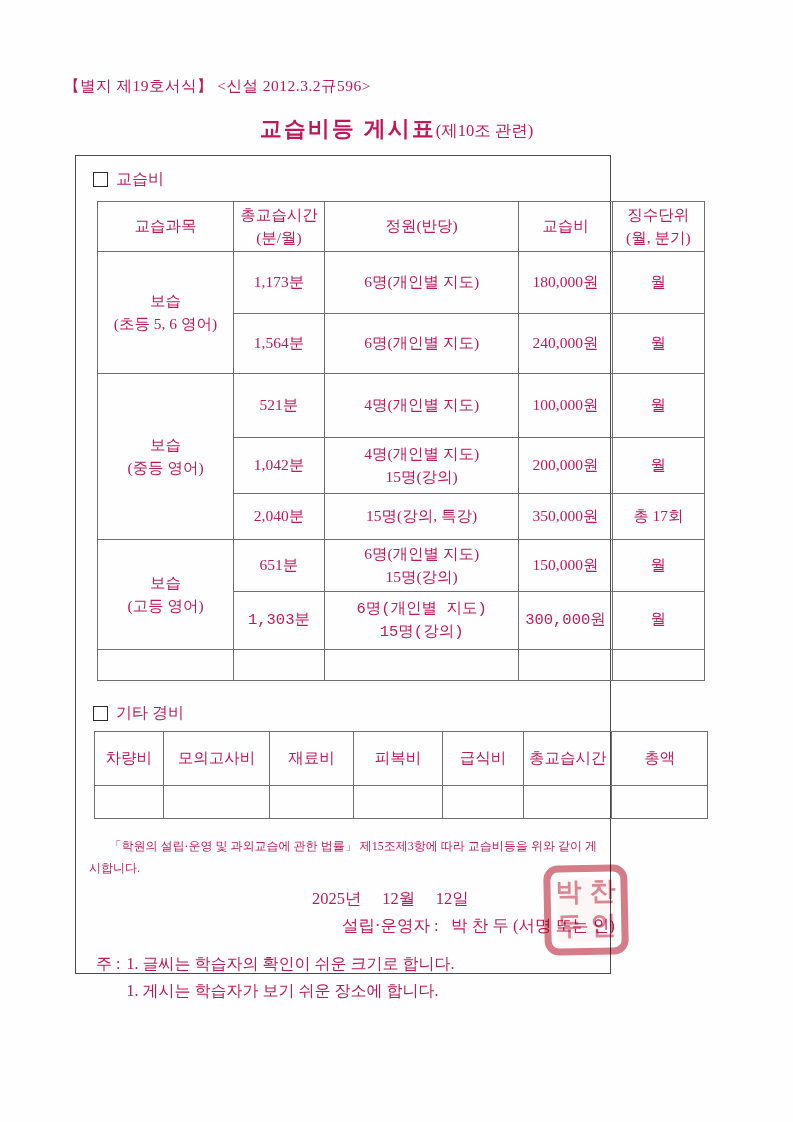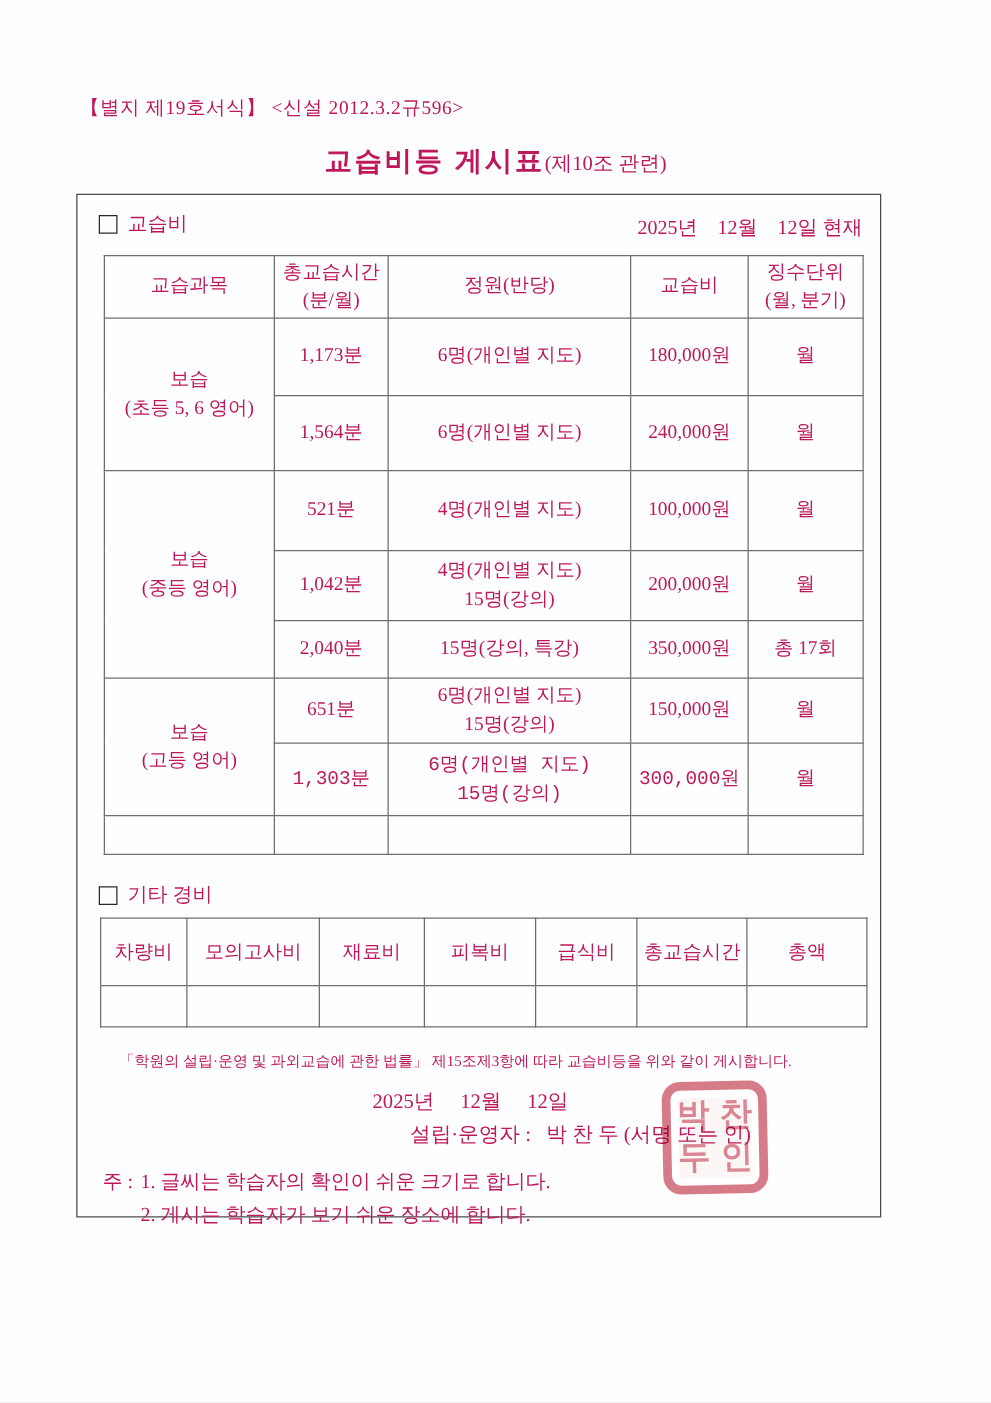--- a/index.html
+++ b/index.html
@@ -19,22 +19,22 @@
   .title-wrap{
     position:absolute;left:0;top:114px;width:100%;
     text-align:center;white-space:nowrap;
   }
   .title-main{
     font-family:"Liberation Sans","DejaVu Sans",sans-serif;
     font-weight:bold;font-size:22px;letter-spacing:2px;
   }
   .title-suffix{font-size:16.5px;}
   .doc-box{
-    position:absolute;left:61px;top:155px;
-    width:644px;height:819px;
+    position:absolute;left:75px;top:155px;
+    width:536px;height:819px;
     border:1.4px solid #4a4a4a;
     box-sizing:border-box;
   }
   .section-row{
     display:flex;justify-content:space-between;align-items:baseline;
     margin:13px 14px 0 17px;
     font-size:16px;
   }
   .sec-label{display:flex;align-items:center;gap:8px;}
   .checkbox-glyph{
@@ -107,21 +107,20 @@
     <span class="title-main">교습비등 게시표</span><span class="title-suffix">(제10조 관련)</span>
   </div>
 
   <div class="doc-box">
 
     <div class="section-row">
       <span class="sec-label">
         <span class="checkbox-glyph"></span>
         <span>교습비</span>
       </span>
-      <span class="as-of">2025년    12월    12일 현재</span>
     </div>
 
     <table class="fee-table">
       <colgroup>
         <col style="width:22.4%">
           <col style="width:15.0%">
           <col style="width:32.0%">
           <col style="width:15.4%">
           <col style="width:15.2%">
       </colgroup>
@@ -238,21 +237,21 @@
     <p class="statement">「학원의 설립·운영 및 과외교습에 관한 법률」 제15조제3항에 따라 교습비등을 위와 같이 게시합니다.</p>
 
     <div class="date-line">2025년     12월     12일</div>
 
     <div class="operator-line"><span>설립·운영자 :</span><span>   </span><span>박 찬 두</span><span> </span><span>(서명 또는 인)</span></div>
 
     <div class="notes">
       <span class="notes-prefix">주 :</span>
       <span>
         <div class="note-item">1. 글씨는 학습자의 확인이 쉬운 크기로 합니다.</div>
-        <div class="note-item">2. 게시는 학습자가 보기 쉬운 장소에 합니다.</div>
+        <div class="note-item">1. 게시는 학습자가 보기 쉬운 장소에 합니다.</div>
       </span>
     </div>
 
     <svg class="stamp" viewBox="0 0 86 92">
       <rect x="4.5" y="4.5" width="77" height="83" rx="11" fill="none" stroke="#d4717f" stroke-width="7"></rect>
       <rect x="14" y="14" width="58" height="64" rx="4" fill="#f6dde1" opacity="0.25"></rect>
       <text x="26" y="36" text-anchor="middle" font-size="26" font-weight="bold" fill="#d4717f" opacity="0.9" font-family="'Liberation Serif',serif">박</text>
       <text x="60" y="36" text-anchor="middle" font-size="26" font-weight="bold" fill="#d4717f" opacity="0.9" font-family="'Liberation Serif',serif">찬</text>
       <text x="26" y="70" text-anchor="middle" font-size="26" font-weight="bold" fill="#d4717f" opacity="0.9" font-family="'Liberation Serif',serif">두</text>
       <text x="60" y="70" text-anchor="middle" font-size="26" font-weight="bold" fill="#d4717f" opacity="0.9" font-family="'Liberation Serif',serif">인</text>

